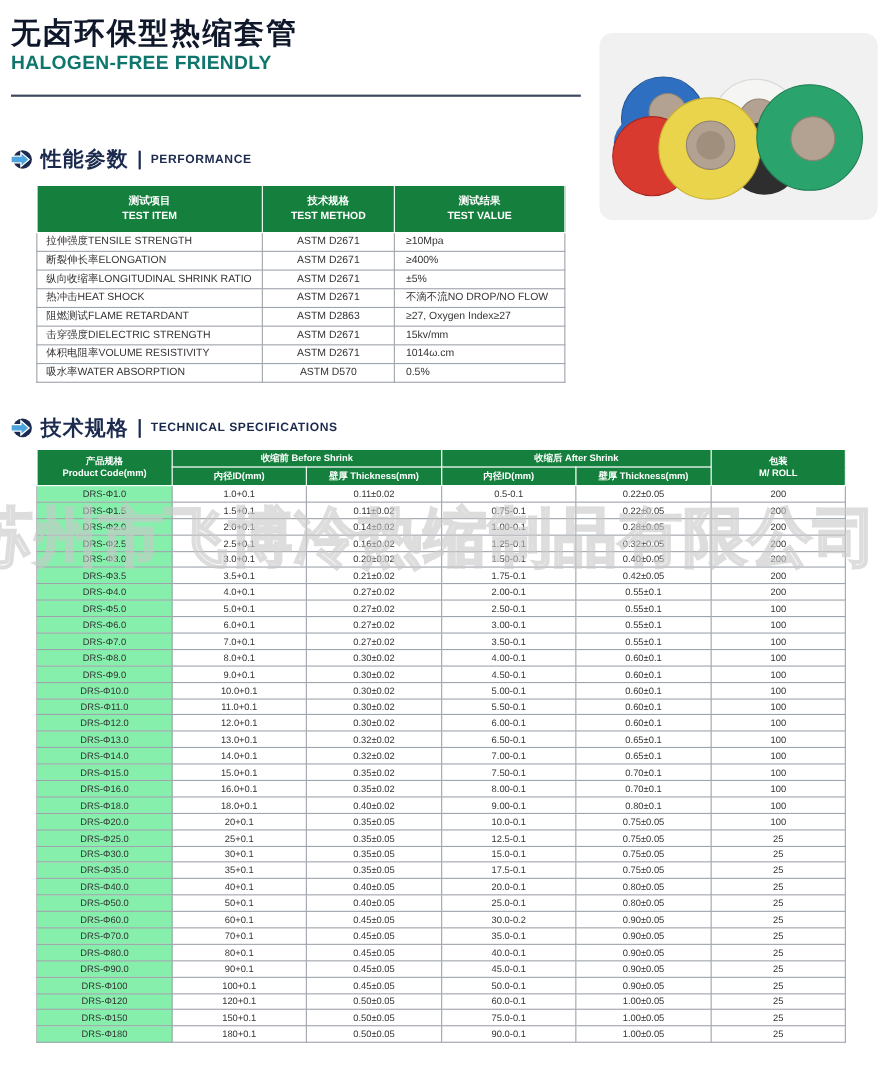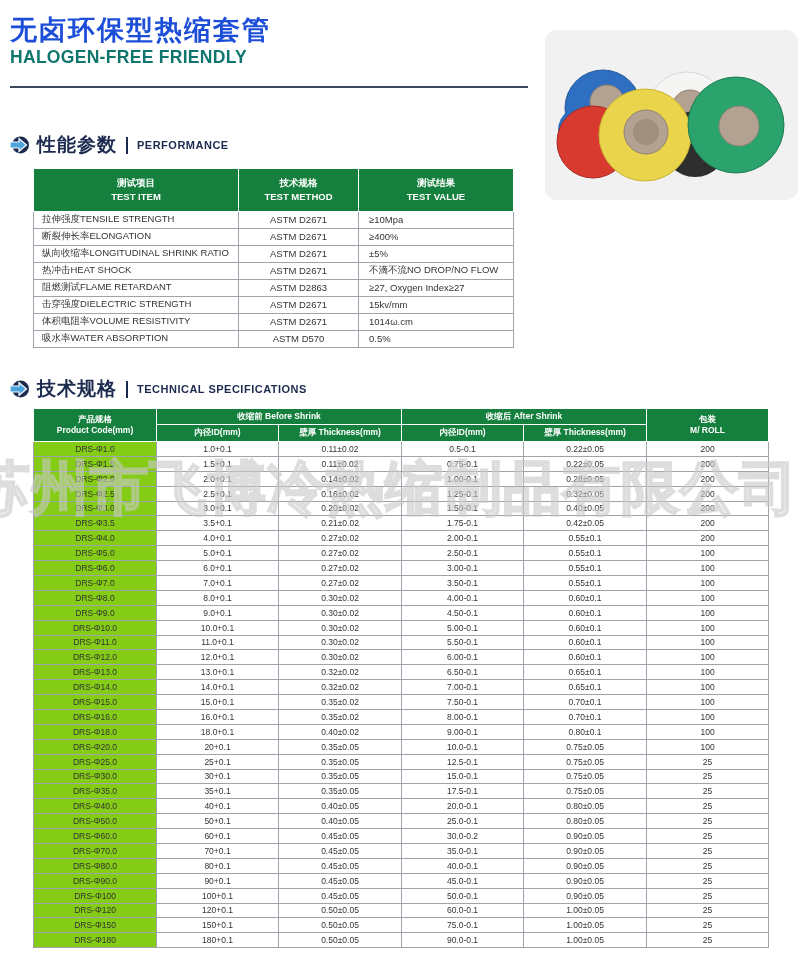--- a/index.html
+++ b/index.html
@@ -1,21 +1,21 @@
 <!DOCTYPE html>
 <html><head>
 <meta charset="utf-8">
 <style>
   html,body{margin:0;padding:0;background:#fff;}
   .page{position:relative;width:800px;height:971px;background:#fff;overflow:hidden;
         font-family:"Liberation Sans","DejaVu Sans",sans-serif;}
 
   
   .title-cn{position:absolute;left:10px;top:12px;font-size:27px;font-weight:bold;
-            letter-spacing:2px;color:#1d4ed8;white-space:nowrap;}
+            letter-spacing:2px;color:#0f172a;white-space:nowrap;}
   .title-en{position:absolute;left:10px;top:48px;font-size:17.5px;font-weight:bold;
             color:#0f766e;line-height:1.05;letter-spacing:.3px;}
   .head-rule{position:absolute;left:10px;top:86px;width:518px;height:2px;background:#3d475c;}
 
   
   .photo{position:absolute;left:545px;top:30px;width:253px;height:170px;
          background:#f1f1f1;border-radius:12px;overflow:hidden;}
 
   
   .sec-head{position:absolute;left:10px;display:flex;align-items:center;gap:7px;}
@@ -35,21 +35,21 @@
   .perf th{font-size:9.5px;line-height:1.45;padding:7px 0;}
   .perf td{height:16px;padding:0 6px;}
   .perf td.c0{text-align:left;padding-left:8px;}
   .perf td.c1{text-align:center;}
   .perf td.c2{text-align:left;padding-left:10px;}
 
   
   .spec{position:absolute;left:33px;top:408px;width:735px;font-size:8.5px;}
   .spec th{font-size:8.5px;line-height:1.35;padding:2px 0;}
   .spec td{height:13.9px;padding:0;text-align:center;}
-  .spec td.c0{background:#84cc16;}
+  .spec td.c0{background:#86efac;}
 
   
   .watermark{position:absolute;left:-28px;top:450px;font-size:58px;font-weight:bold;
              white-space:nowrap;color:transparent;-webkit-text-stroke:2px #c9c9c9;
              opacity:.62;pointer-events:none;z-index:5;letter-spacing:1px;}
 </style>
 </head>
 <body>
 
 <div class="page">

